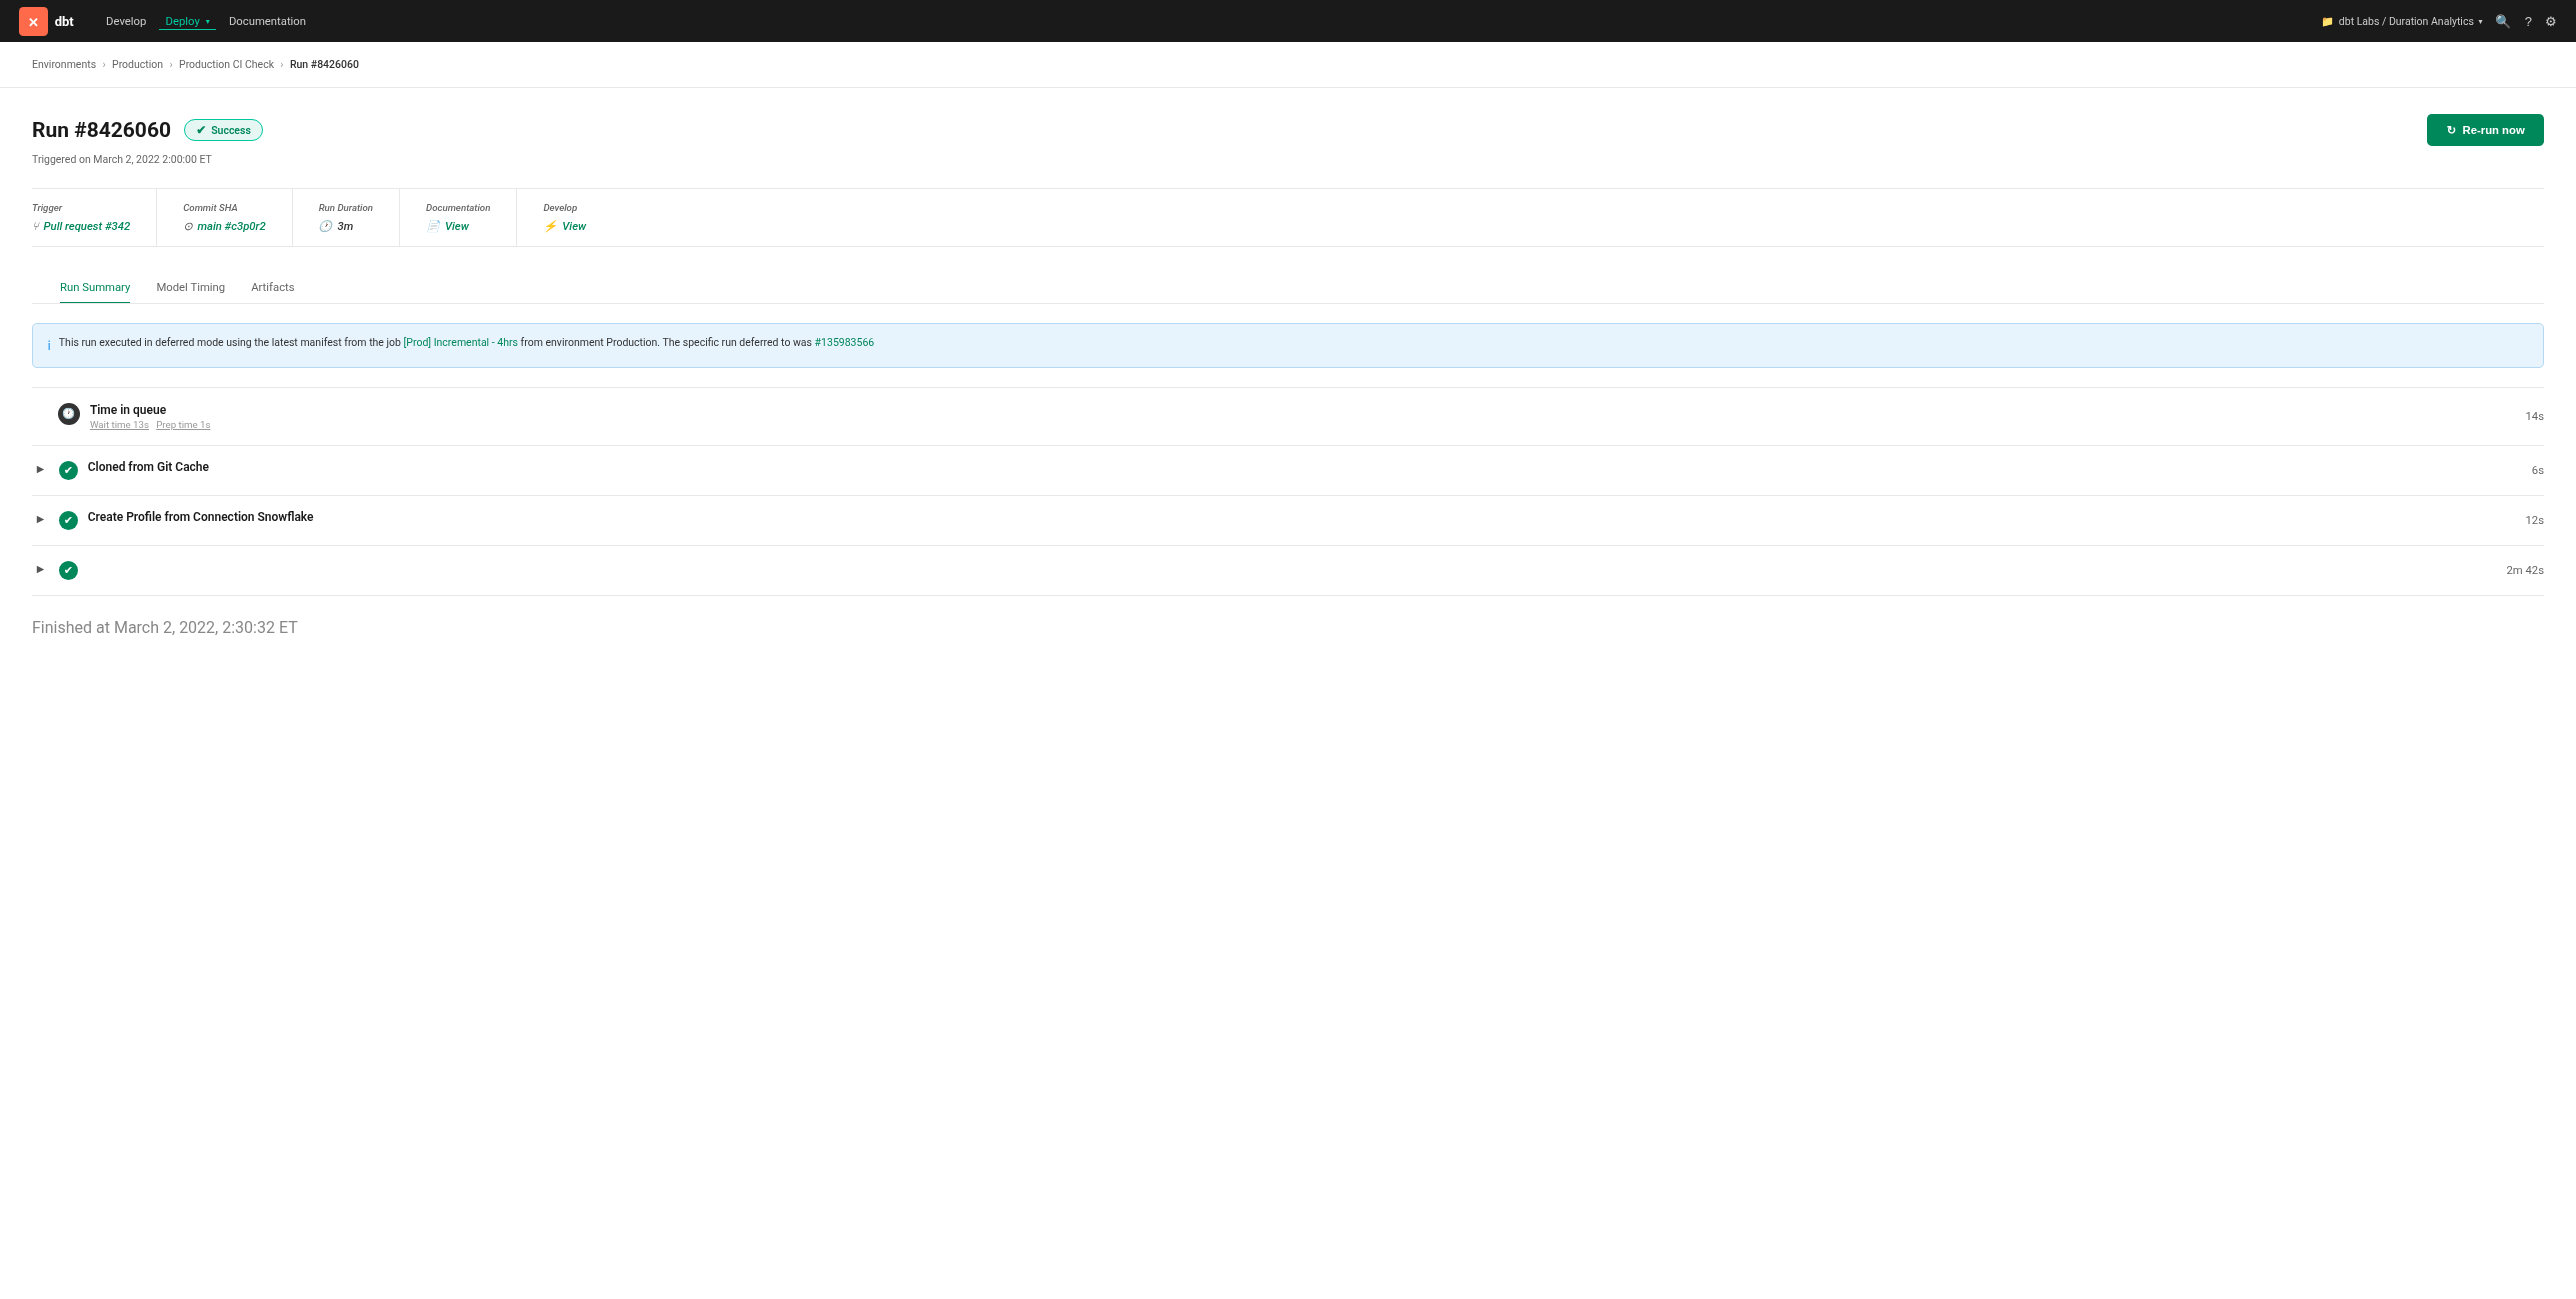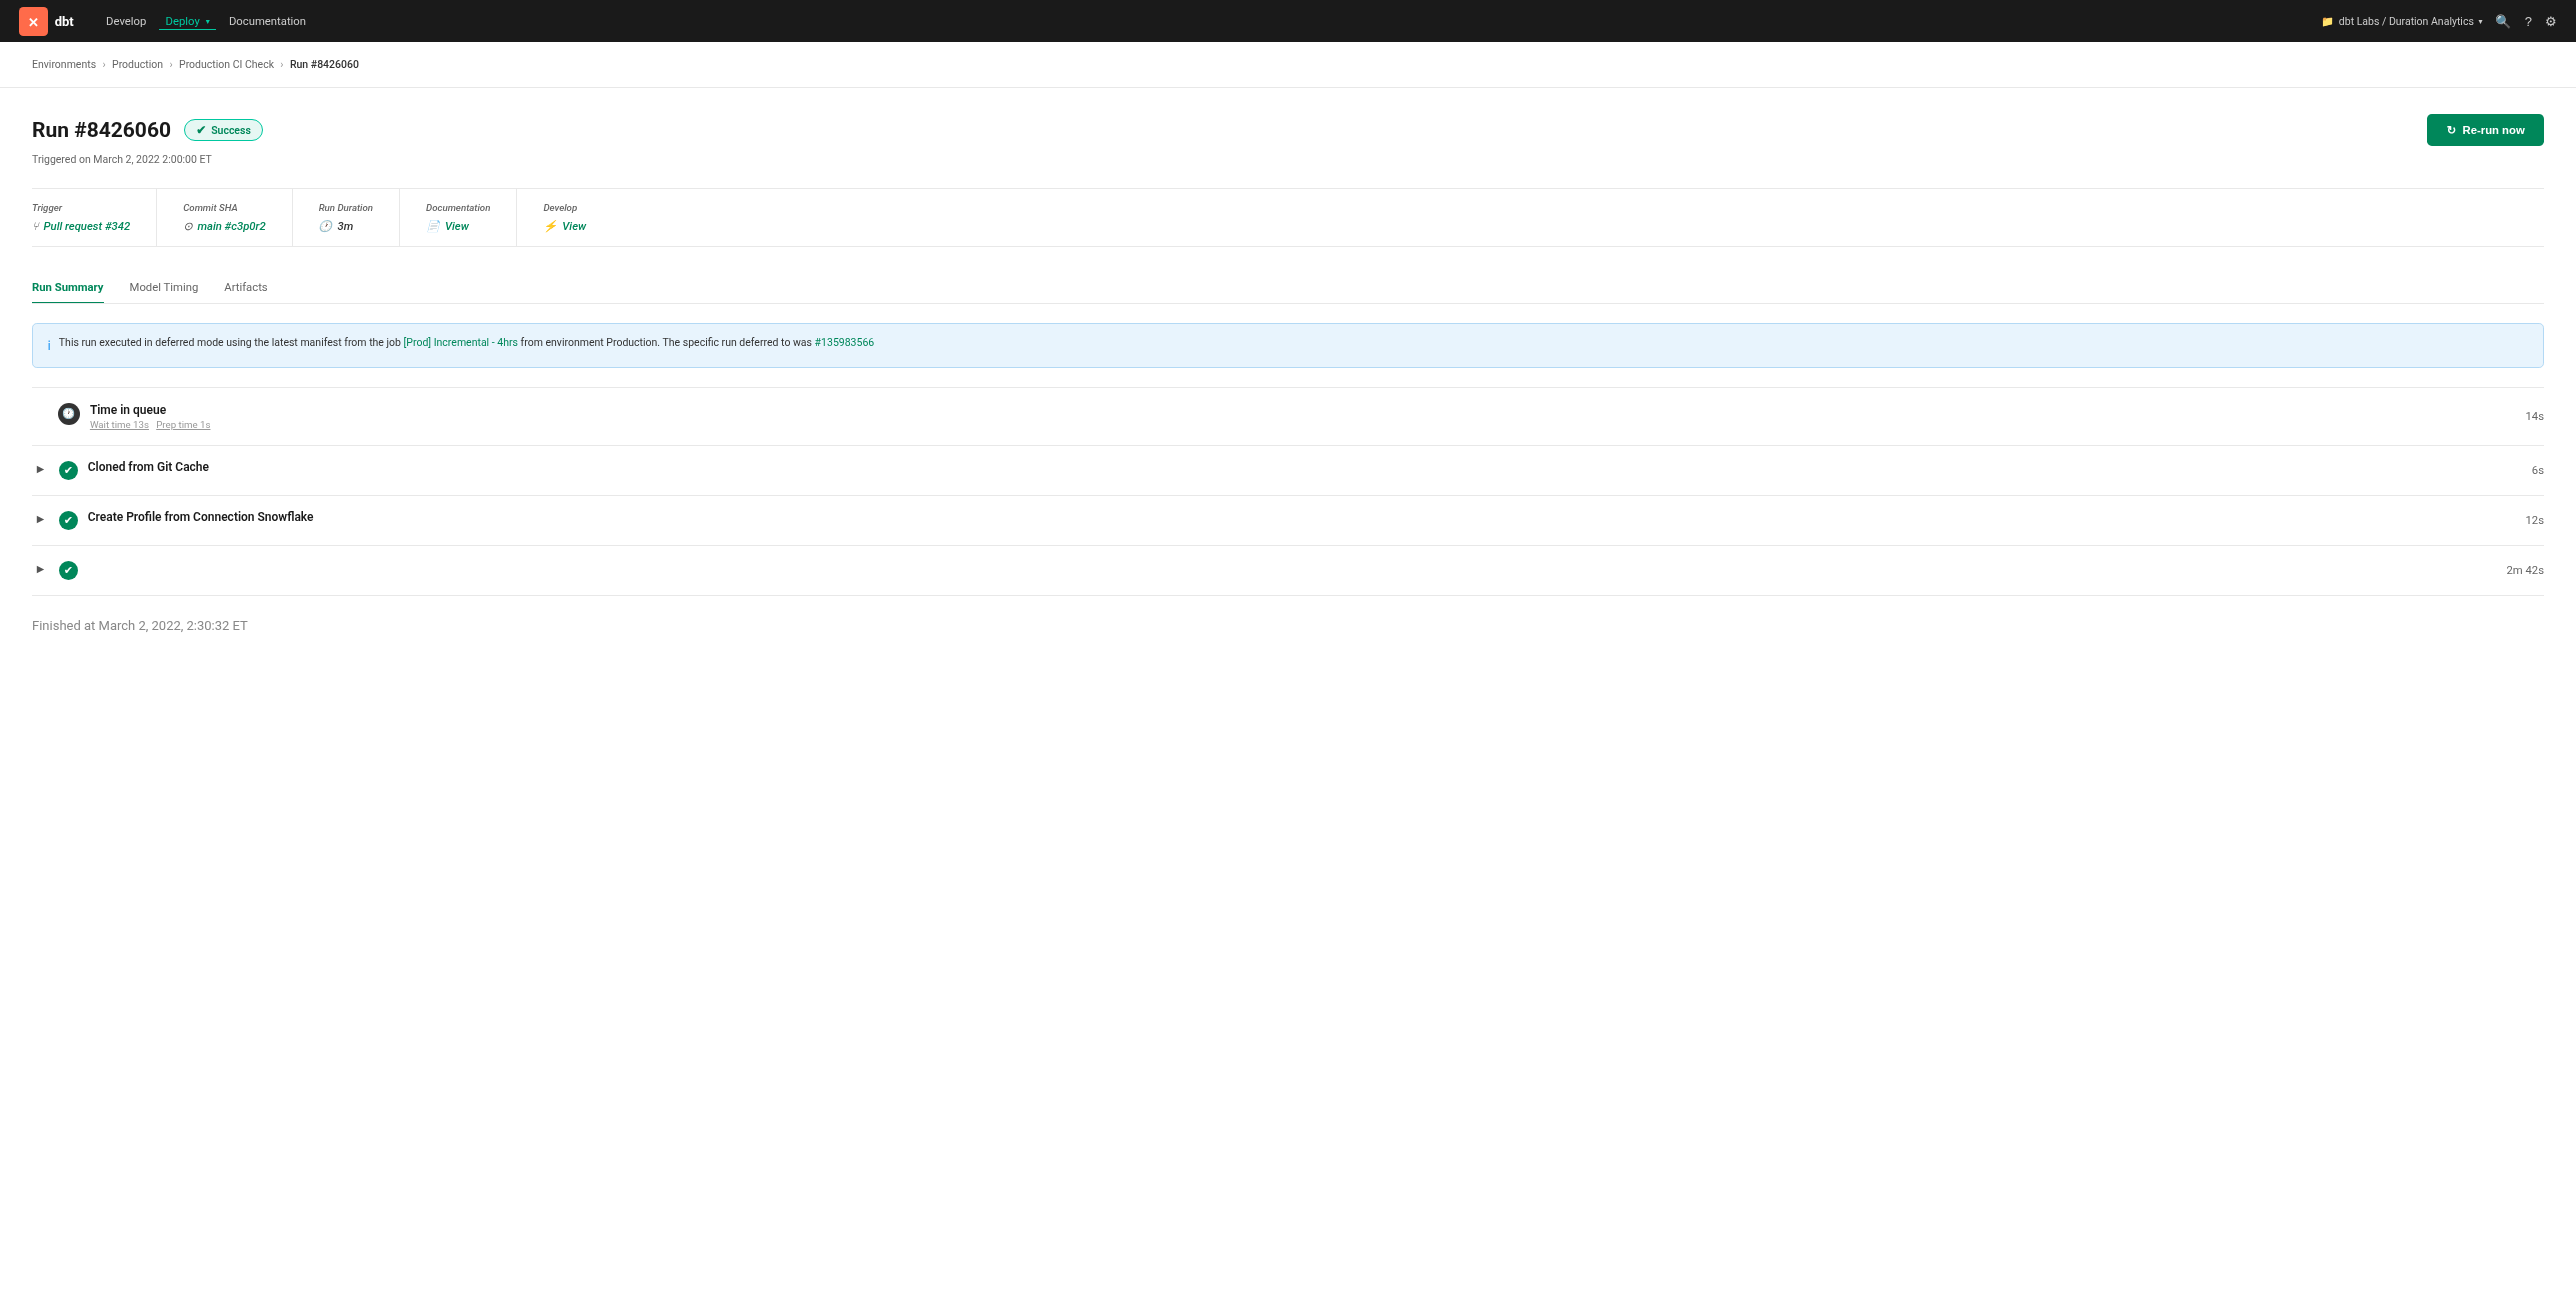--- a/index.html
+++ b/index.html
@@ -42,21 +42,21 @@
     .meta-item { padding: 13px 26px; border-right: 0.8px solid #e8e8e8; font-style: italic; }
     .meta-item:first-child { padding-left: 0; }
     .meta-item:last-child { border-right: none; }
     .meta-label { font-size: 9.7px; color: #666; margin-bottom: 6.4px; font-weight: 500; }
     .meta-value { display: flex; align-items: center; gap: 4.8px; font-size: 11.3px; font-weight: 500; }
     .meta-value a { color: #00875a; text-decoration: none; text-align: right; }
 
     
     .tabs { display: flex; gap: 0; border-bottom: 0.8px solid #e8e8e8; margin-bottom: 19.3px; }
     .tab { padding: 8px 0; margin-right: 26px; font-size: 11.3px; color: #666; cursor: pointer; border-bottom: 1.6px solid transparent; }
-    .tab.active { color: #00875a; border-bottom: 1.6px solid #00875a; font-weight: 700; }
+    .tab.active { color: #00875a; border-bottom: 1.6px solid #00875a; font-weight: 400; margin-left: 28px; }
 
     
     .info-banner { background: #e8f4fd; border: 0.8px solid #b3d9f5; border-radius: 4.8px; padding: 11.3px 14.5px; display: flex; align-items: flex-start; gap: 8px; margin-bottom: 19.3px; font-size: 10.5px; color: #333; line-height: 1.5; }
     .info-banner-icon { color: #2196f3; font-size: 13px; flex-shrink: 0; margin-top: 0.8px; }
     .info-banner a { color: #00875a; text-decoration: none; }
 
     
     .run-steps { border-top: 0.8px solid #e8e8e8; }
     .step-row { display: flex; align-items: flex-start; padding: 14.5px 0; border-bottom: 0.8px solid #e8e8e8; gap: 9.7px; }
     .step-expand { background: none; border: none; cursor: pointer; color: #555; font-size: 9.7px; padding: 1.6px 4.8px; margin-top: 1.6px; }
@@ -66,21 +66,21 @@
     .step-title .step-cmd { font-weight: 400; color: #555; }
     .step-subtitle { font-size: 9.7px; color: #999; margin-top: 2.4px; }
     .step-subtitle a { color: #999; text-decoration: underline; cursor: pointer; }
     .step-duration { font-size: 11.3px; color: #666; margin-left: auto; white-space: nowrap; align-self: center; }
 
     
     .queue-row { display: flex; align-items: flex-start; padding: 14.5px 0; border-bottom: 0.8px solid #e8e8e8; gap: 9.7px; }
     .queue-icon { width: 22.5px; height: 22.5px; border-radius: 50%; background: #333; color: white; display: flex; align-items: center; justify-content: center; font-size: 11.3px; flex-shrink: 0; margin-top: 0; }
 
     
-    .run-footer { padding: 22.5px 0 0; font-size: 13px; color: #888; }
+    .run-footer { padding: 22.5px 0 0; font-size: 16px; color: #888; }
   </style>
 </head>
 <body>
 
 <nav class="nav">
   <div class="nav-logo">
     <svg class="nav-logo-icon" viewBox="0 0 40 40" fill="none" style="font-size:14px">
       <rect width="40" height="40" rx="6" fill="#FF6B4A"></rect>
       <text x="20" y="27" text-anchor="middle" fill="white" font-size="18" font-weight="800">✕</text>
     </svg>

